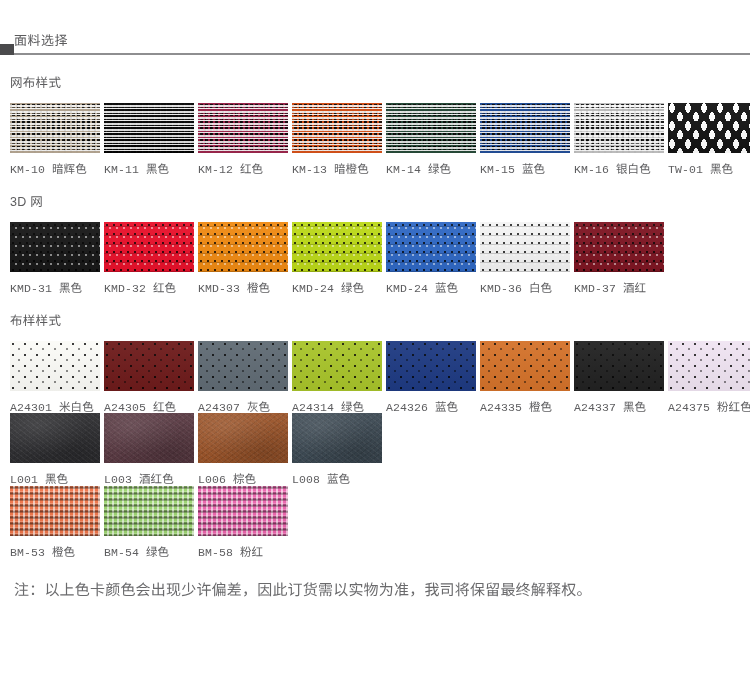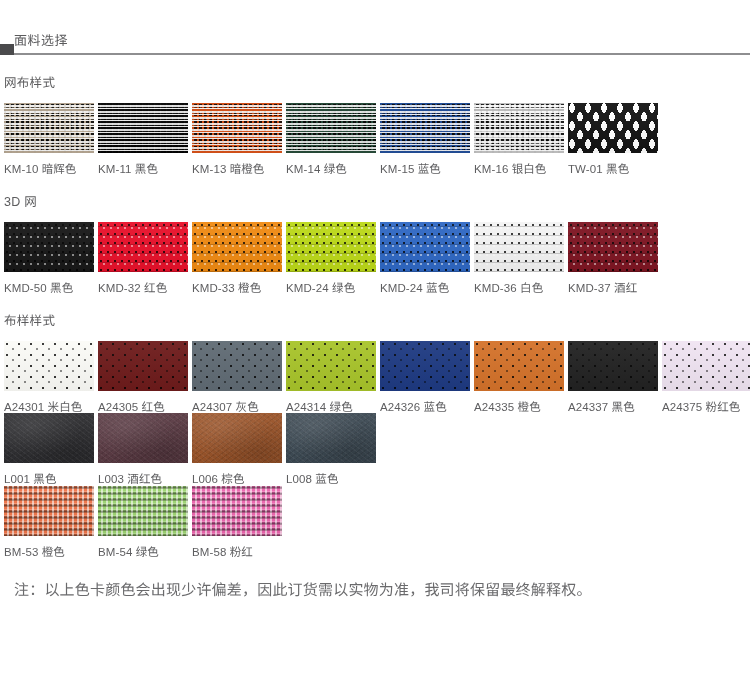--- a/index.html
+++ b/index.html
@@ -48,34 +48,35 @@
     width: 14px;
     height: 11px;
     background: #4a4a4c;
   }
 
   
   .sections {
     padding: 0 0 0 0;
   }
   .section {
-    padding-left: 4px;
+    padding-left: 10px;
   }
   .section-title {
     font-size: 12.5px;
     color: #5c5c5e;
     line-height: 1;
     margin: 0;
     padding-top: 21px;
     padding-bottom: 13px;
     letter-spacing: 0.3px;
   }
   .swatch-row {
     display: flex;
     flex-wrap: nowrap;
+    font-family: Liberation Mono, monospace;
   }
   .swatch-cell {
     width: 90px;
     margin-right: 4px;
   }
   .swatch-cell:last-child { margin-right: 0; }
 
   .swatch {
     width: 90px;
     height: 50px;
@@ -258,20 +259,26 @@
           </div>
           <div class="swatch-label">KM-10 暗辉色</div>
         </div>
         <div class="swatch-cell">
           <div class="swatch pat-mesh" style="background-color: rgb(27, 27, 27); --accent: #000000; --accent-op: 0;">
             <span class="sheen"></span>
           </div>
           <div class="swatch-label">KM-11 黑色</div>
         </div>
         <div class="swatch-cell">
+          <div class="swatch pat-mesh" style="background-color: rgb(140, 34, 70); --accent: #a62a52; --accent-op: 0.9;">
+            <span class="sheen"></span>
+          </div>
+          <div class="swatch-label">KM-12 红色</div>
+        </div>
+        <div class="swatch-cell">
           <div class="swatch pat-mesh" style="background-color: rgb(207, 74, 22); --accent: #e0561b; --accent-op: 0.92;">
             <span class="sheen"></span>
           </div>
           <div class="swatch-label">KM-13 暗橙色</div>
         </div>
         <div class="swatch-cell">
           <div class="swatch pat-mesh" style="background-color: rgb(31, 58, 44); --accent: #2c5440; --accent-op: 0.85;">
             <span class="sheen"></span>
           </div>
           <div class="swatch-label">KM-14 绿色</div>
@@ -296,21 +303,21 @@
         </div>
       </div>
     </div>
     <div class="section">
       <div class="section-title">3D 网</div>
       <div class="swatch-row">
         <div class="swatch-cell">
           <div class="swatch pat-3d" style="background-color: rgb(24, 24, 24);">
             <span class="sheen"></span>
           </div>
-          <div class="swatch-label">KMD-50 黑色</div>
+          <div class="swatch-label">KMD-31 黑色</div>
         </div>
         <div class="swatch-cell">
           <div class="swatch pat-3d" style="background-color: rgb(232, 16, 42);">
             <span class="sheen"></span>
           </div>
           <div class="swatch-label">KMD-32 红色</div>
         </div>
         <div class="swatch-cell">
           <div class="swatch pat-3d" style="background-color: rgb(240, 138, 18);">
             <span class="sheen"></span>

